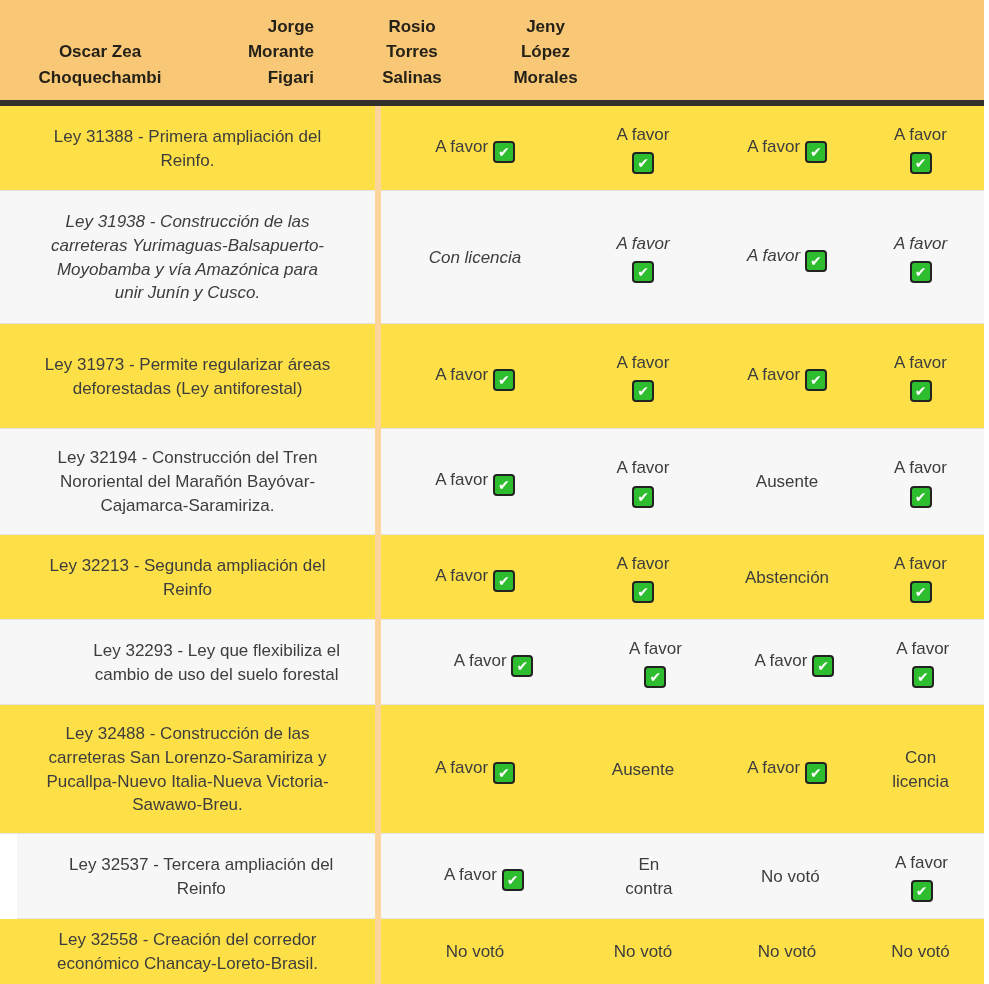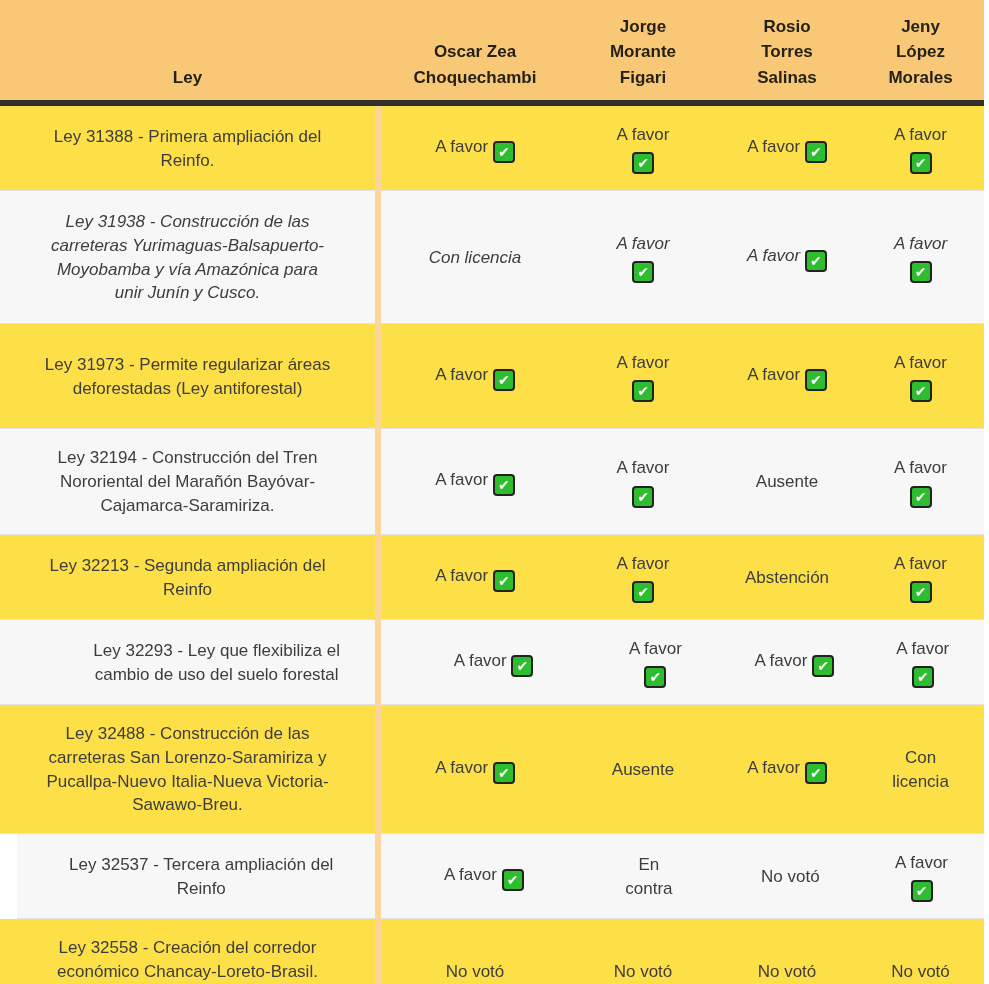--- a/index.html
+++ b/index.html
@@ -28,21 +28,21 @@
     text-align: center;
     font-weight: bold;
     font-size: 17px;
     line-height: 1.5;
     color: #242118;
     padding-bottom: 10px;
     box-sizing: border-box;
   }
   .hname { display: inline-block; }
   .hw-0 { max-width: 150px; }
-  .hw-1 { max-width: 92px; }
+  .hw-1 { max-width: 92px; text-align: right; }
   .hw-2 { max-width: 80px; }
   .hw-3 { max-width: 80px; }
   .header-underline {
     width: 984px;
     height: 6px;
     background: #33302B;
   }
   
   .w-ley { width: 375px; }
   .w-sp  { width: 6px; }
@@ -69,21 +69,21 @@
   }
   .row.alt { background: #F7F7F7; }
   .tbody .row:nth-child(1) { min-height: 85px; }
   .tbody .row:nth-child(2) { min-height: 133px; font-style: italic; }
   .tbody .row:nth-child(3) { min-height: 105px; }
   .tbody .row:nth-child(4) { min-height: 106px; justify-content: center; }
   .tbody .row:nth-child(5) { min-height: 85px; }
   .tbody .row:nth-child(6) { min-height: 85px; padding-left: 36px; }
   .tbody .row:nth-child(7) { min-height: 129px; }
   .tbody .row:nth-child(8) { min-height: 85px; margin-left: 17px; }
-  .tbody .row:nth-child(9) { min-height: 65px; box-shadow: none; align-items: flex-end; }
+  .tbody .row:nth-child(9) { min-height: 65px; box-shadow: none; }
   .cell {
     display: flex;
     align-items: center;
     justify-content: center;
     text-align: center;
     font-size: 17px;
     color: #3D3D3D;
     line-height: 1.4;
     box-sizing: border-box;
   }
@@ -108,23 +108,20 @@
     line-height: 1;
     vertical-align: -5px;
     font-family: "DejaVu Sans", sans-serif;
   }
 </style>
 </head>
 <body>
 
 <div class="table-wrap">
   <div class="header">
-    <div class="hcell w-ley">
-      <span class="hname">Ley</span>
-    </div>
     <div class="hcell w-sp"></div>
 
   <div class="hcell w-c0">
         <span class="hname hw-0">Oscar Zea Choquechambi</span>
       </div>
       <div class="hcell w-c1">
         <span class="hname hw-1">Jorge Morante Figari</span>
       </div>
       <div class="hcell w-c2">
         <span class="hname hw-2">Rosio Torres Salinas</span>

